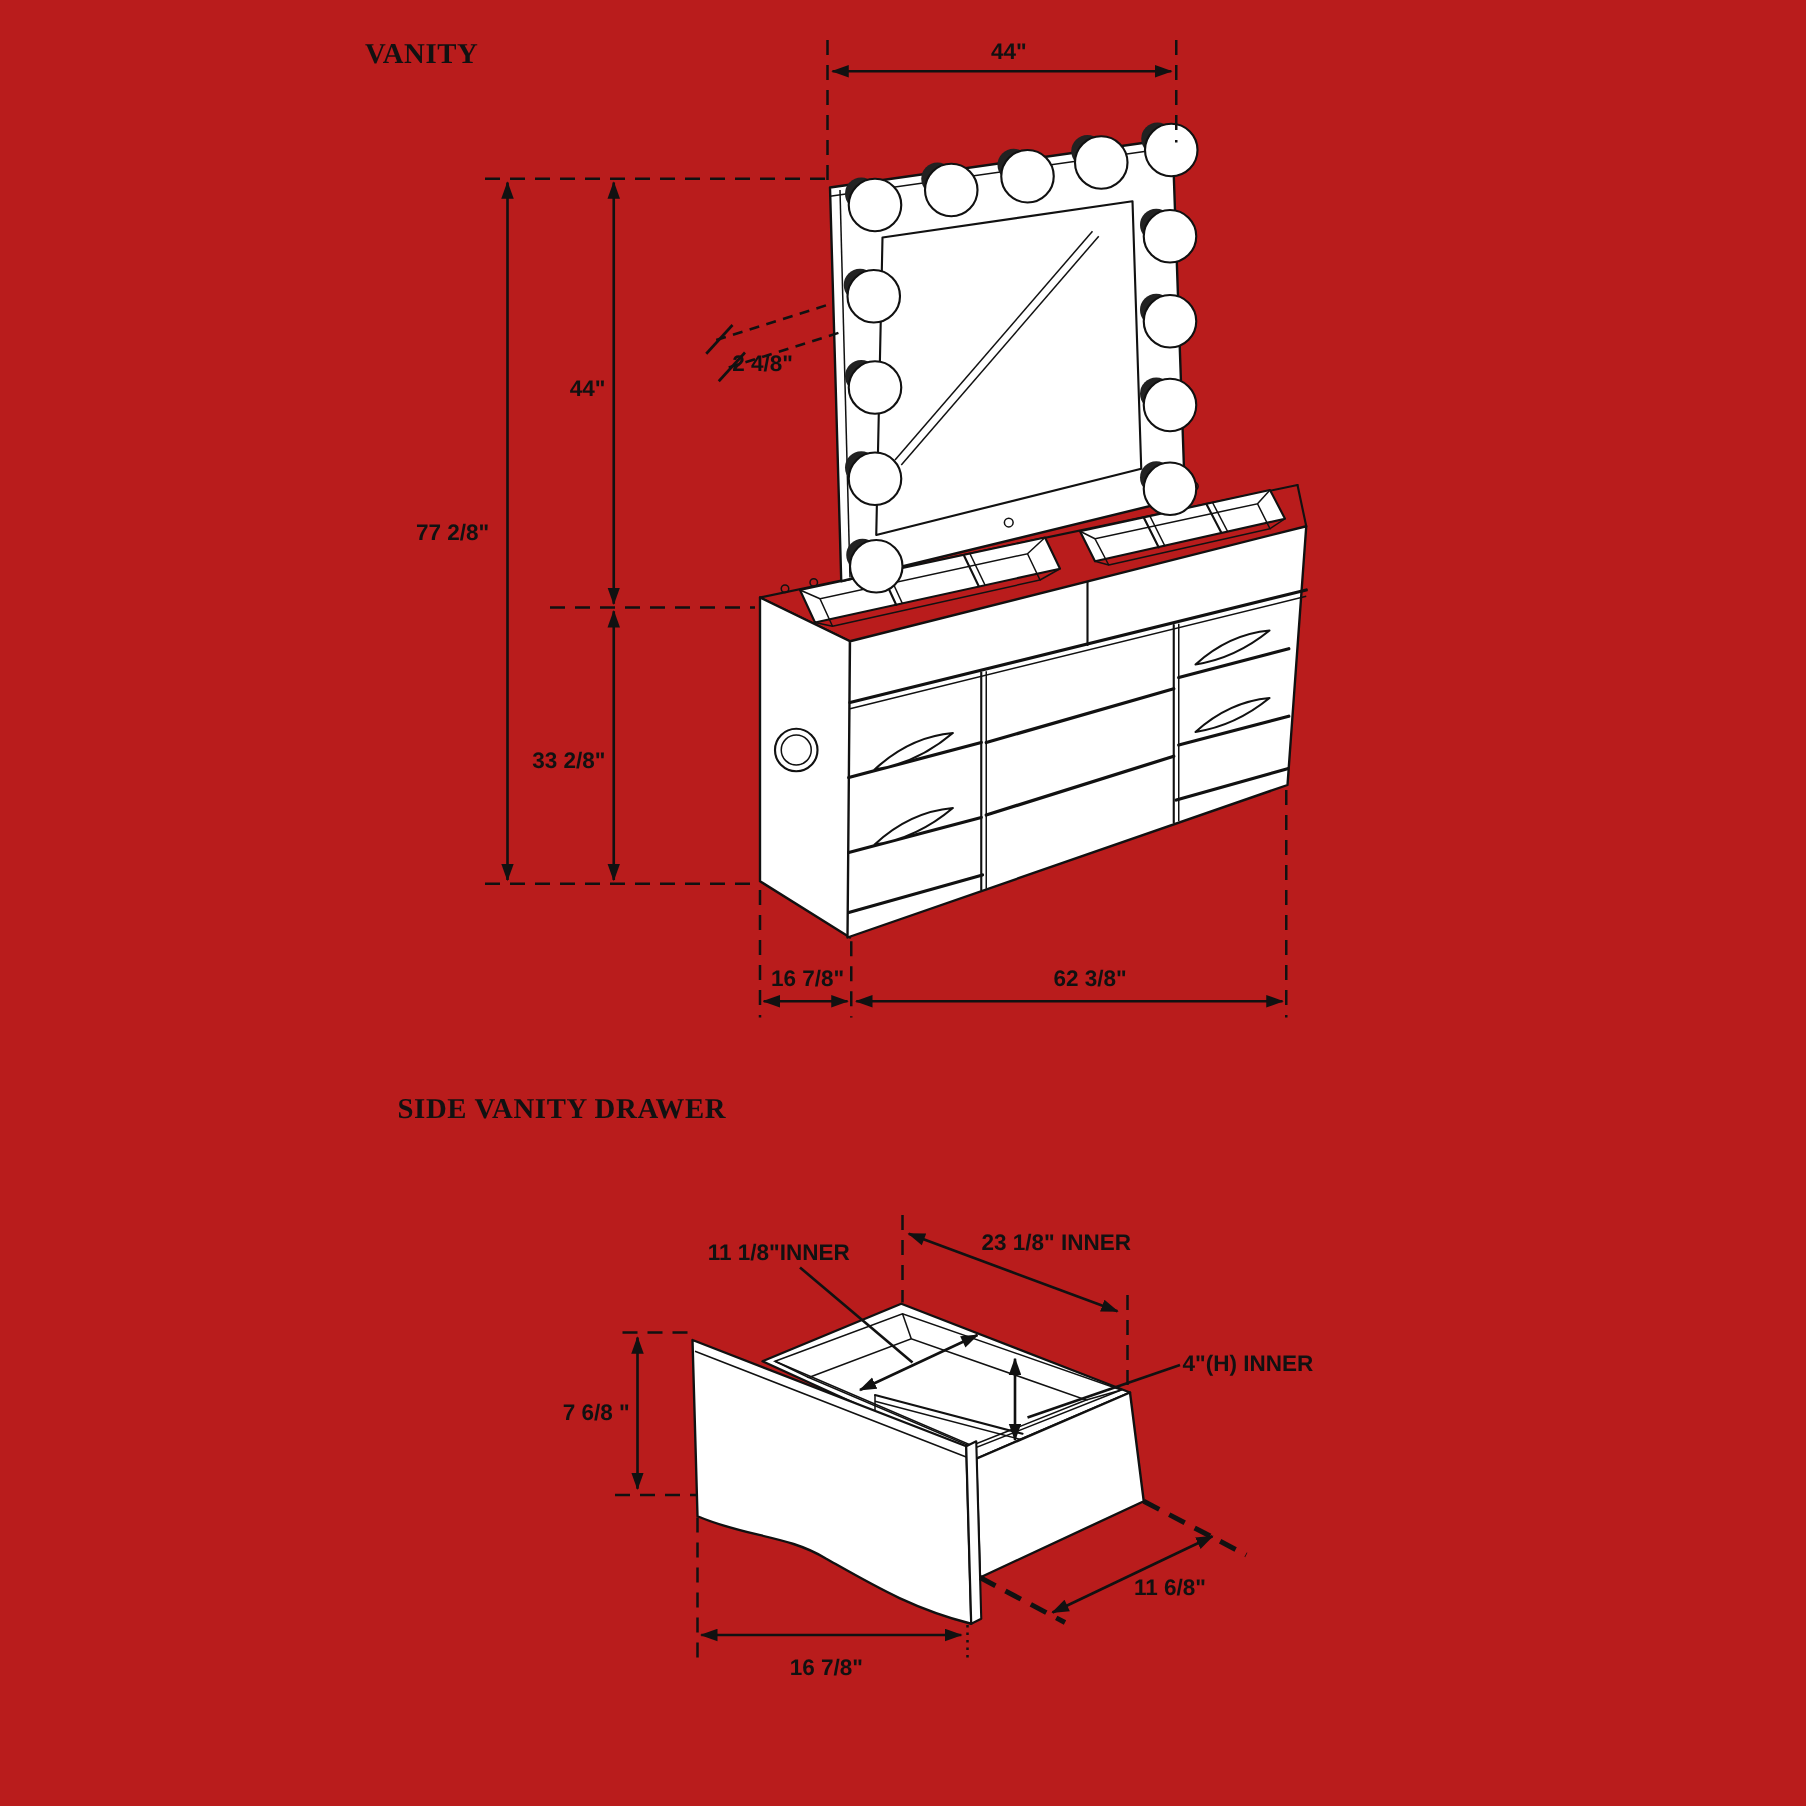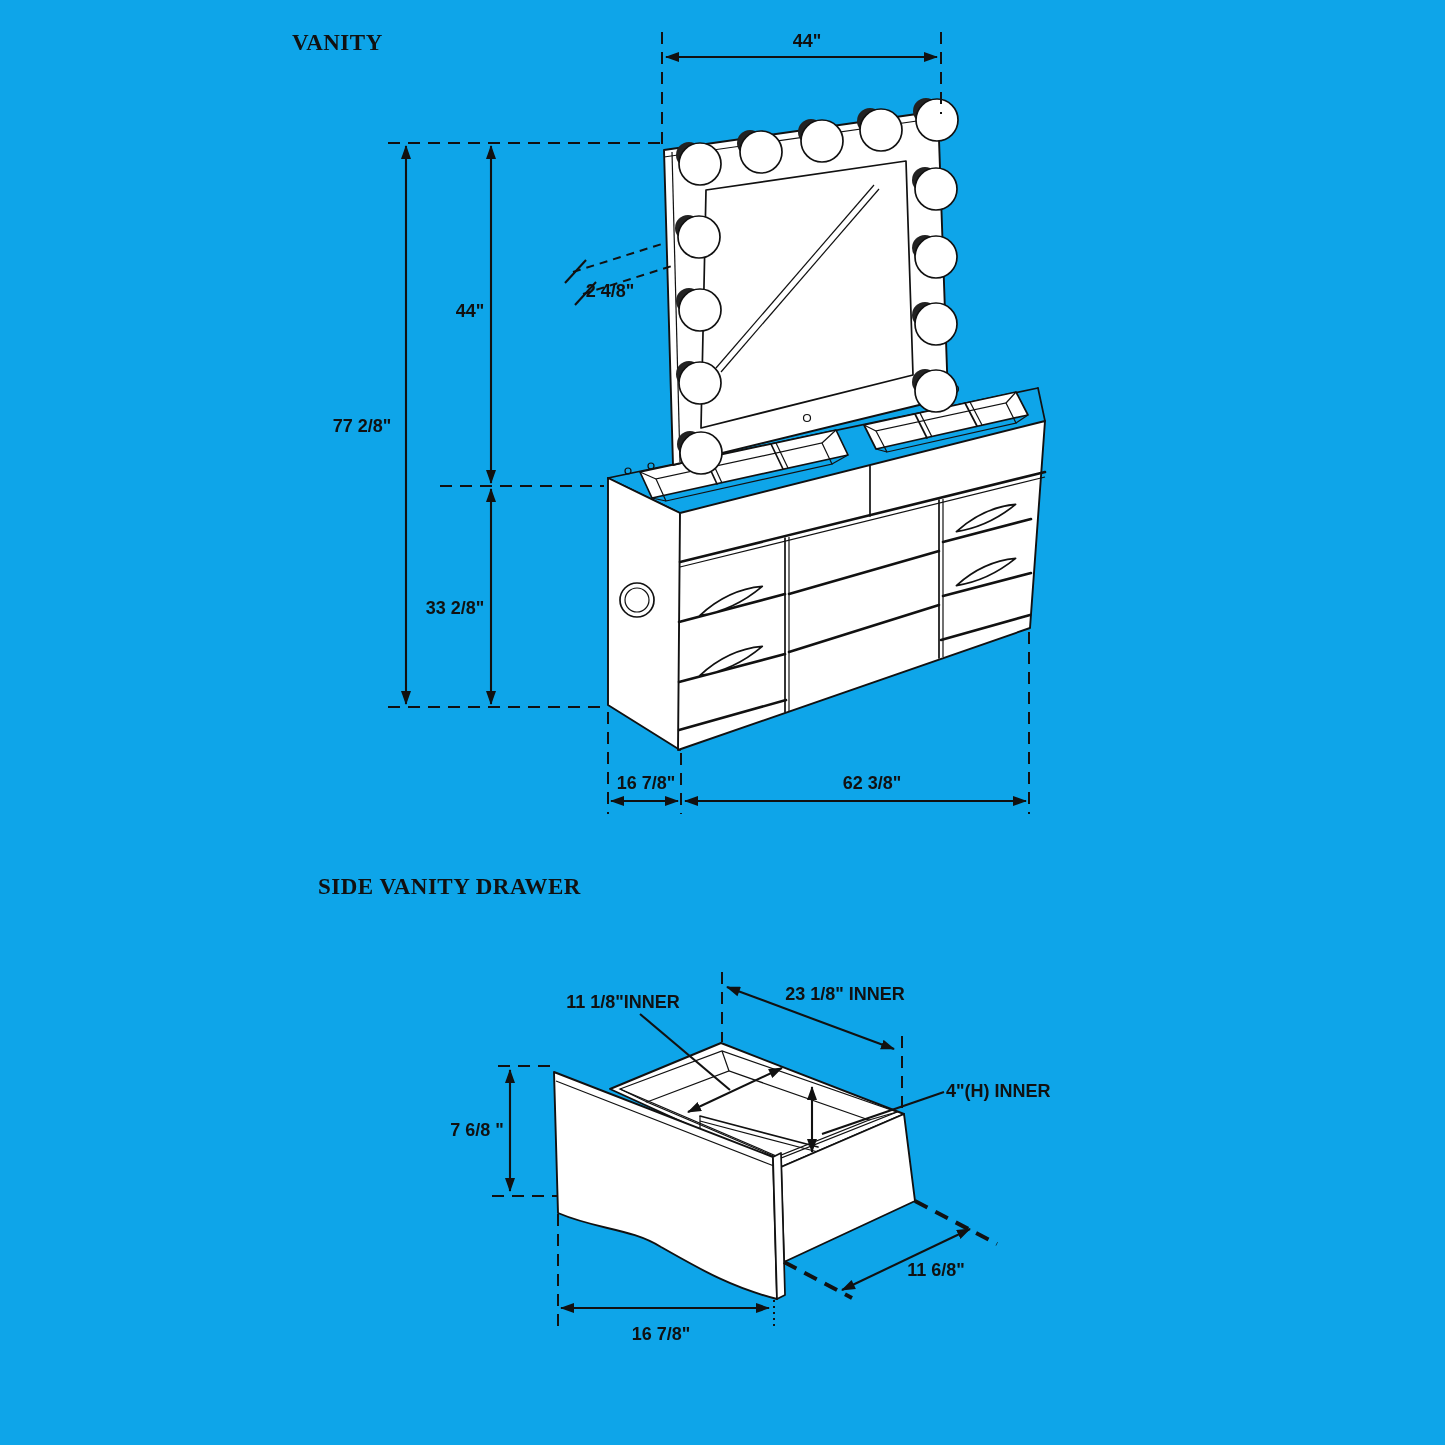--- a/index.html
+++ b/index.html
@@ -1,16 +1,16 @@
 <!DOCTYPE html>
 <html><head>
 <meta charset="utf-8">
 <style>
   html,body{margin:0;padding:0;background:#fff;}
-  .stage{width:1445px;height:1445px;position:relative;background:#0ea5e9;}
+  .stage{width:1445px;height:1445px;position:relative;background:#b91c1c;}
   svg{display:block;}
   .dim-label{font-family:"Liberation Sans",sans-serif;font-weight:bold;font-size:18px;fill:#111;}
   .heading{font-family:"Liberation Serif",serif;font-weight:bold;font-size:23px;fill:#111;letter-spacing:0.5px;}
   .ln{stroke:#111;fill:none;stroke-width:1.7;stroke-linecap:round;stroke-linejoin:round;}
   .lnthin{stroke:#111;fill:none;stroke-width:1.2;}
   .lnbold{stroke:#111;fill:none;stroke-width:2.6;stroke-linecap:round;}
   .wh{fill:#fff;stroke:#111;stroke-width:1.7;stroke-linejoin:round;}
   .whb{fill:#fff;stroke:#111;stroke-width:1.9;stroke-linejoin:round;}
   .dim{stroke:#111;stroke-width:2.1;fill:none;}
   .dash{stroke:#111;stroke-width:2;fill:none;stroke-dasharray:12 8;}

